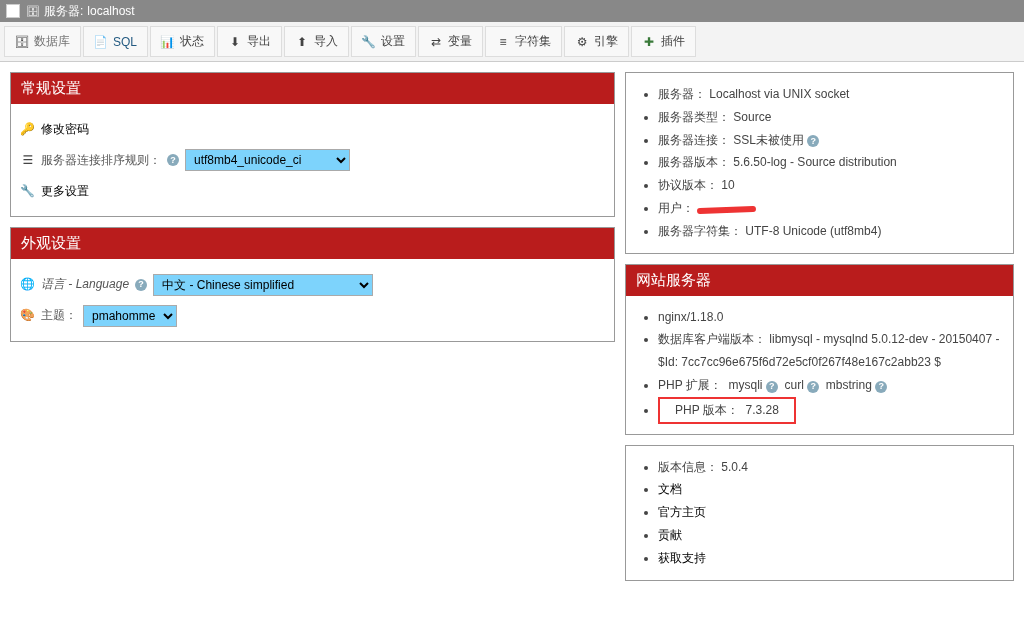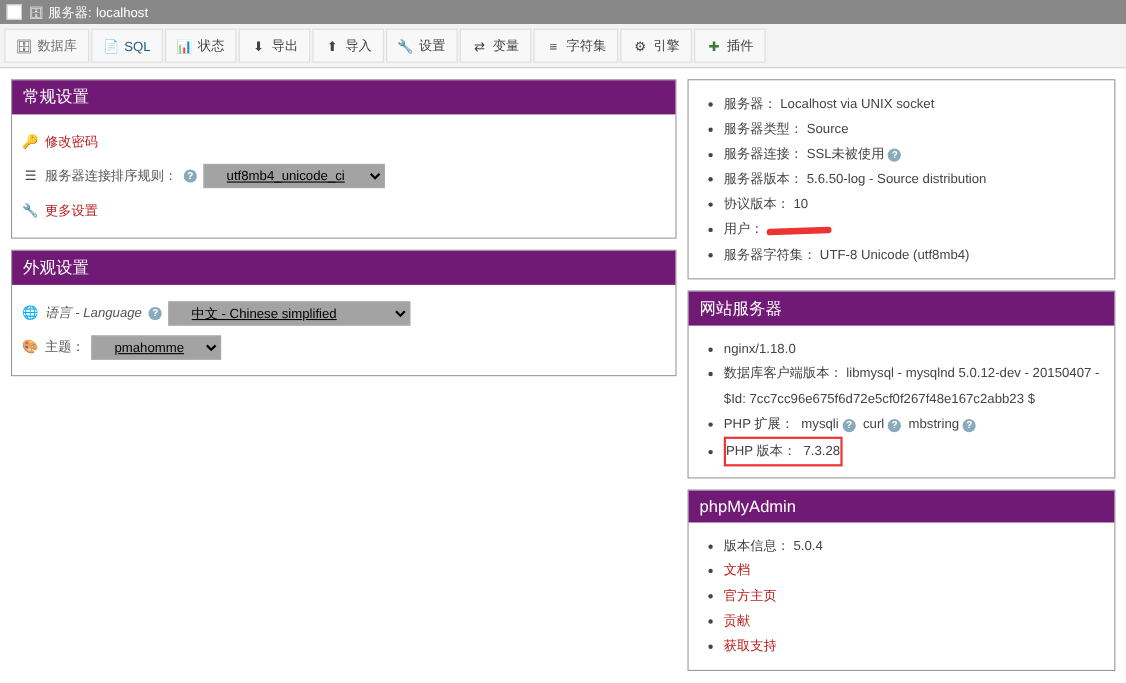--- a/index.html
+++ b/index.html
@@ -7,29 +7,29 @@
 .topbar { background: #888; color: #fff; padding: 3px 6px; display: flex; align-items: center; height: 22px; }
 .topbar .icon-box { width: 14px; height: 14px; border: 1px solid #ccc; background: #fff; margin-right: 6px; }
 .topbar .srv { display: flex; align-items: center; gap: 4px; }
 .toolbar { background: #f3f3f3; border-bottom: 1px solid #ccc; display: flex; padding: 4px; gap: 2px; }
 .toolbar .tab { display: flex; align-items: center; padding: 6px 10px; border: 1px solid #ddd; background: #f8f8f8; cursor: pointer; gap: 5px; }
 .toolbar .tab .ic { width: 14px; height: 14px; display: inline-flex; align-items: center; justify-content: center; }
 .content { display: flex; padding: 10px; gap: 10px; }
 .col-left { flex: 0 0 605px; display: flex; flex-direction: column; gap: 10px; }
 .col-right { flex: 1; display: flex; flex-direction: column; gap: 10px; }
 .panel { border: 1px solid #999; }
-.panel-h { background: #701a75; color: #fff; padding: 6px 10px; font-size: 15px; font-weight: normal; }
+.panel-h { background: #b91c1c; color: #fff; padding: 6px 10px; font-size: 15px; font-weight: normal; }
 .panel-b { padding: 10px; font-size: 12px; line-height: 1.9; }
 .panel-b ul { list-style: disc; padding-left: 22px; }
-.panel-b a { color: #b91c1c; text-decoration: none; }
+.panel-b a { color: #000000; text-decoration: none; }
 .row { display: flex; align-items: center; gap: 6px; padding: 4px 0; }
-.sel { border: 1px solid #aaa; padding: 2px 16px; font-size: 12px; background: #a3a3a3; min-width: 165px; text-decoration: underline; }
+.sel { border: 1px solid #aaa; padding: 2px 4px; font-size: 12px; background: #7dd3fc; min-width: 165px; }
 .help { width: 12px; height: 12px; border-radius: 50%; background: #8ab; color: #fff; display: inline-flex; align-items: center; justify-content: center; font-size: 9px; font-weight: bold; }
 .mini-ic { width: 14px; height: 14px; display: inline-flex; align-items: center; justify-content: center; }
-.highlight { border: 2px solid #e33; padding: 0 0; display: inline-block; }
+.highlight { border: 2px solid #e33; padding: 0 15px; display: inline-block; }
 .strike-red { position: relative; display: inline-block; padding: 0 16px; }
 .strike-red::after { content: ""; position: absolute; left: 0; right: 0; top: 45%; height: 6px; background: #e33; border-radius: 4px; transform: rotate(-2deg); }
 .label-gray { color: #555; }
 </style>
 </head>
 <body>
 
 <div class="topbar">
   <span class="icon-box"></span>
   <span class="srv">
@@ -159,21 +159,20 @@
             <span class="highlight">
               <span>PHP 版本：</span>&nbsp;
               <span>7.3.28</span>
             </span>
           </li>
         </ul>
       </div>
     </div>
 
     <div class="panel">
-      <div class="panel-h">phpMyAdmin</div>
       <div class="panel-b">
         <ul>
           <li><span>版本信息：</span> <span>5.0.4</span></li>
           <li><a href="#">文档</a></li>
           <li><a href="#">官方主页</a></li>
           <li><a href="#">贡献</a></li>
           <li><a href="#">获取支持</a></li>
 
         </ul>
       </div>

